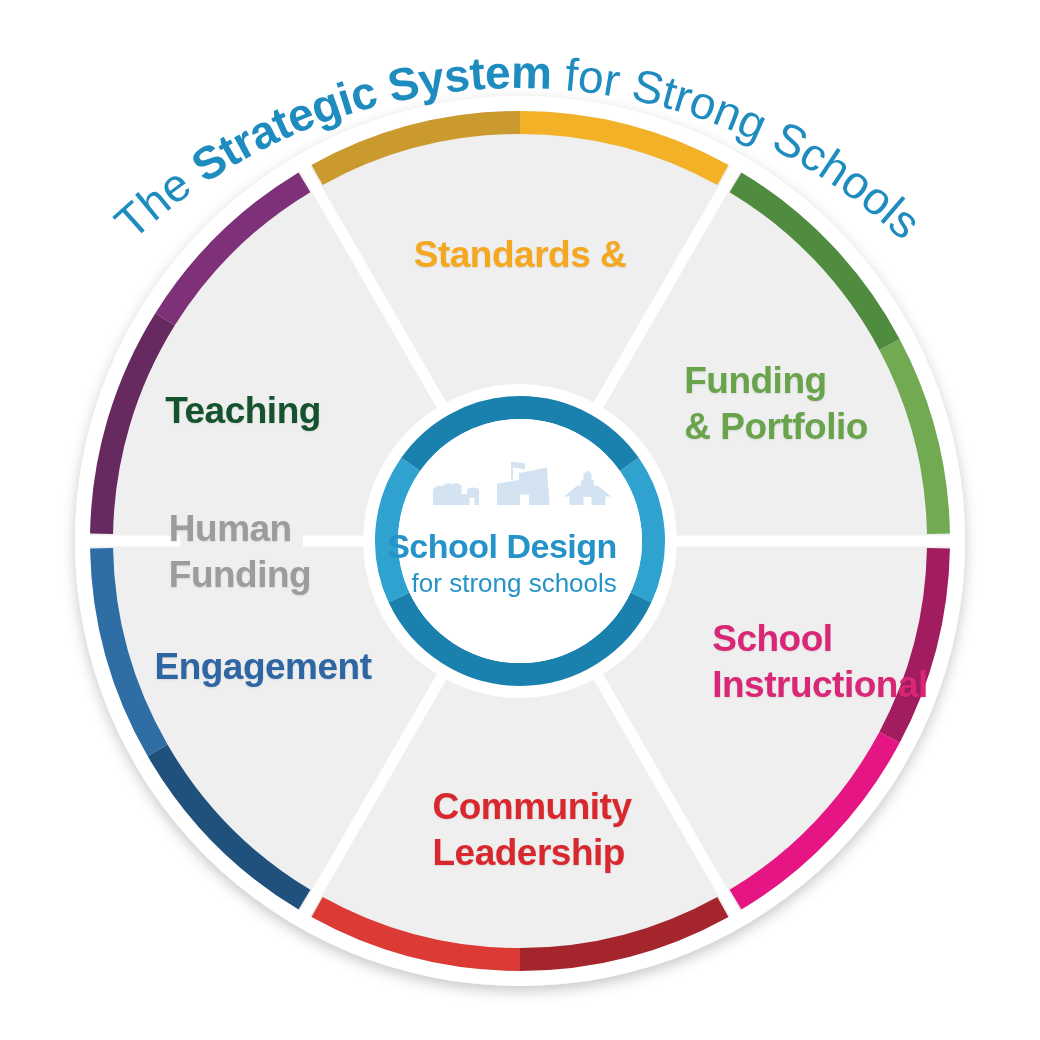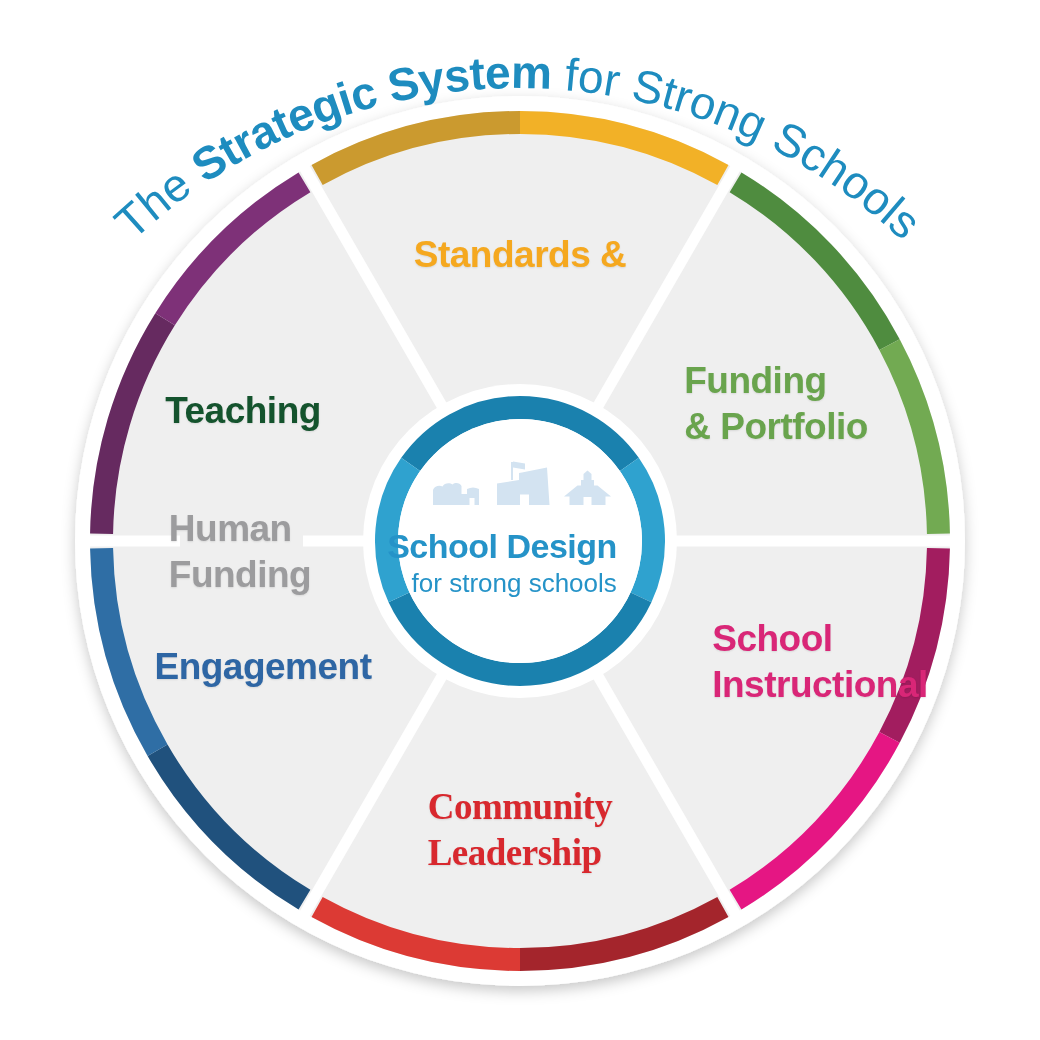--- a/index.html
+++ b/index.html
@@ -101,21 +101,21 @@
   <div class="seg-label" style="left: 776px; top: 404px; color: rgb(105, 164, 77);">
     <span>Funding</span>
     <span>&amp; Portfolio</span>
   </div>
 
   <div class="seg-label" style="left: 778px; top: 662px; color: rgb(217, 38, 119); margin-left: 42px;">
     <span>School</span>
     <span>Instructional</span>
   </div>
 
-  <div class="seg-label" style="left: 520px; top: 830px; color: rgb(216, 40, 46); font-family: Liberation Serif, serif;">
+  <div class="seg-label" style="left: 532px; top: 830px; color: rgb(216, 40, 46);">
     <span>Community</span>
     <span>Leadership</span>
   </div>
 
   <div class="seg-label" style="left: 263px; top: 667px; color: rgb(46, 102, 164);">
     <span>Engagement</span>
   </div>
 
   <div class="seg-label" style="left: 243px; top: 411px; color: #14532d;">
     <span>Teaching</span>

